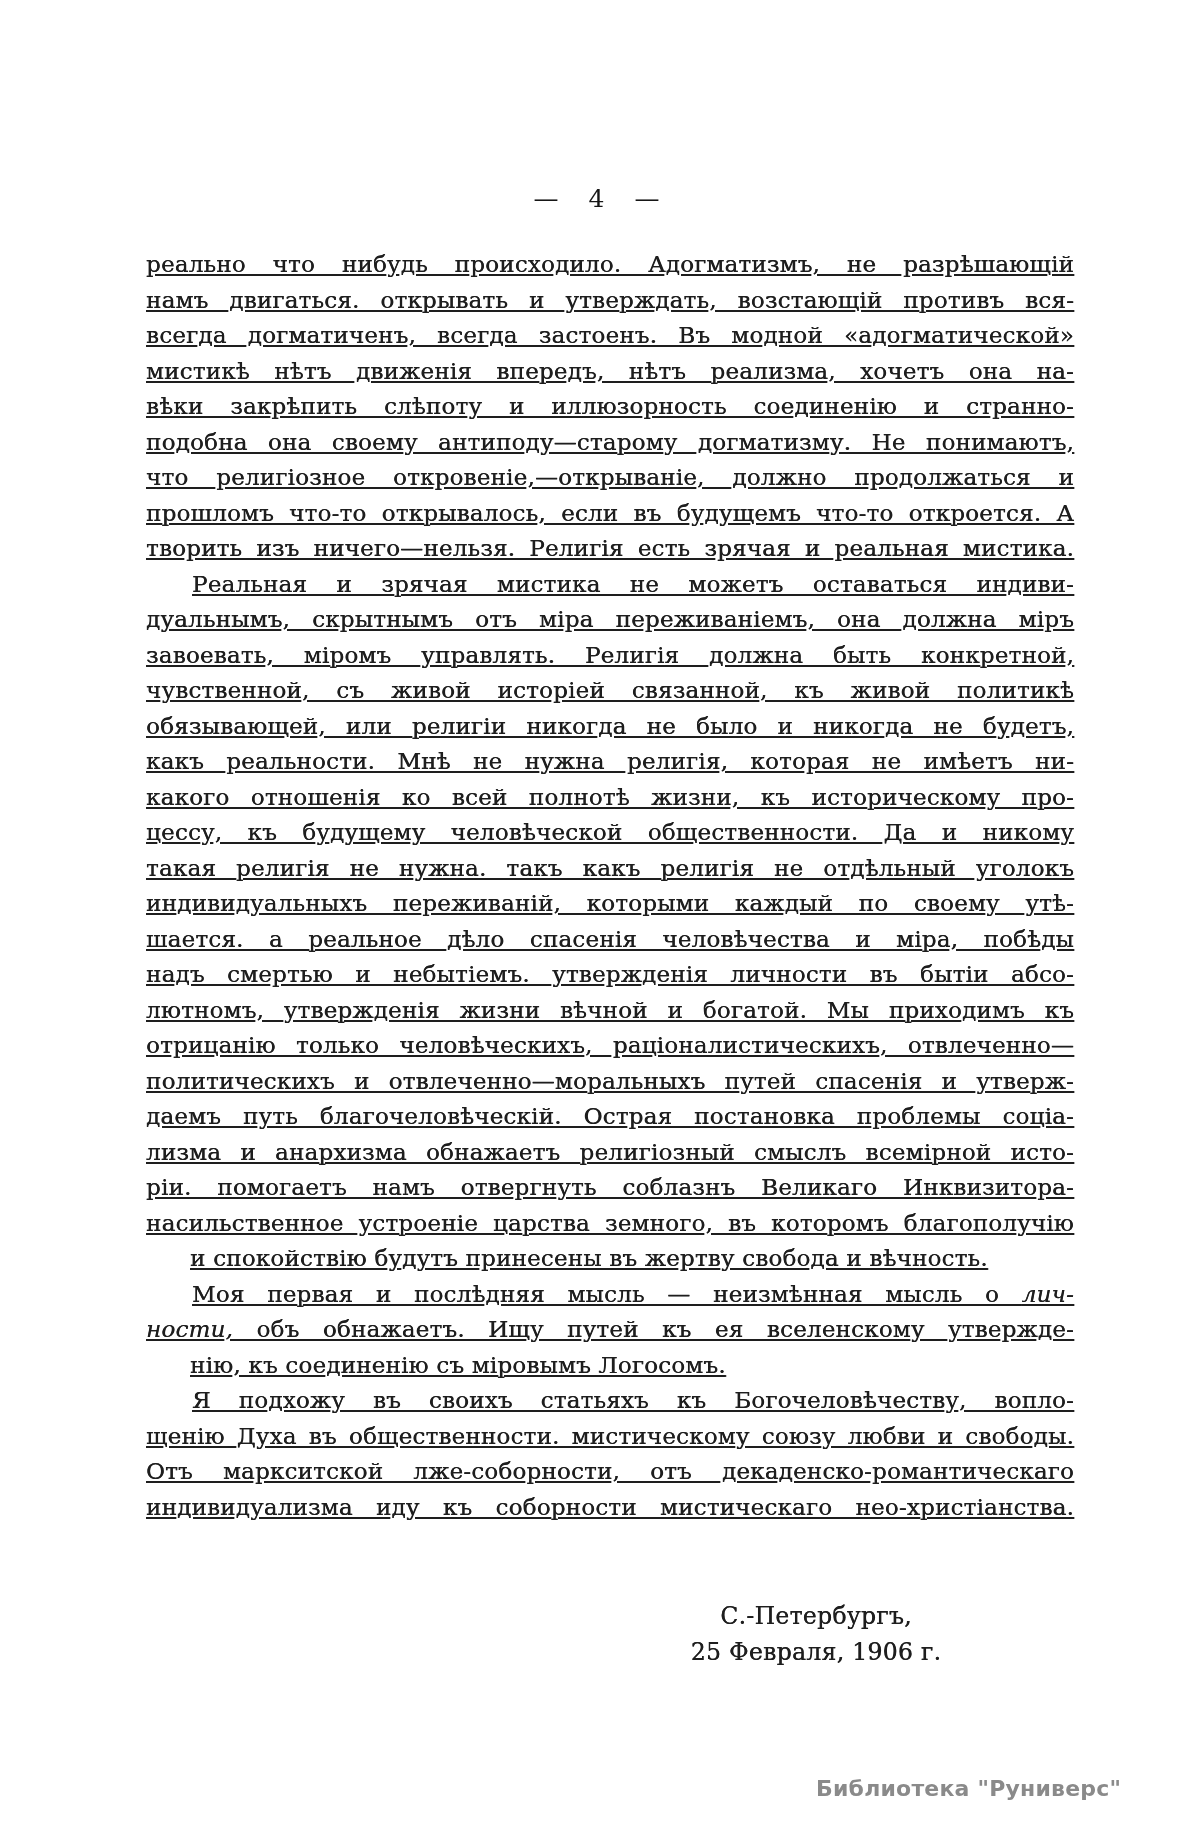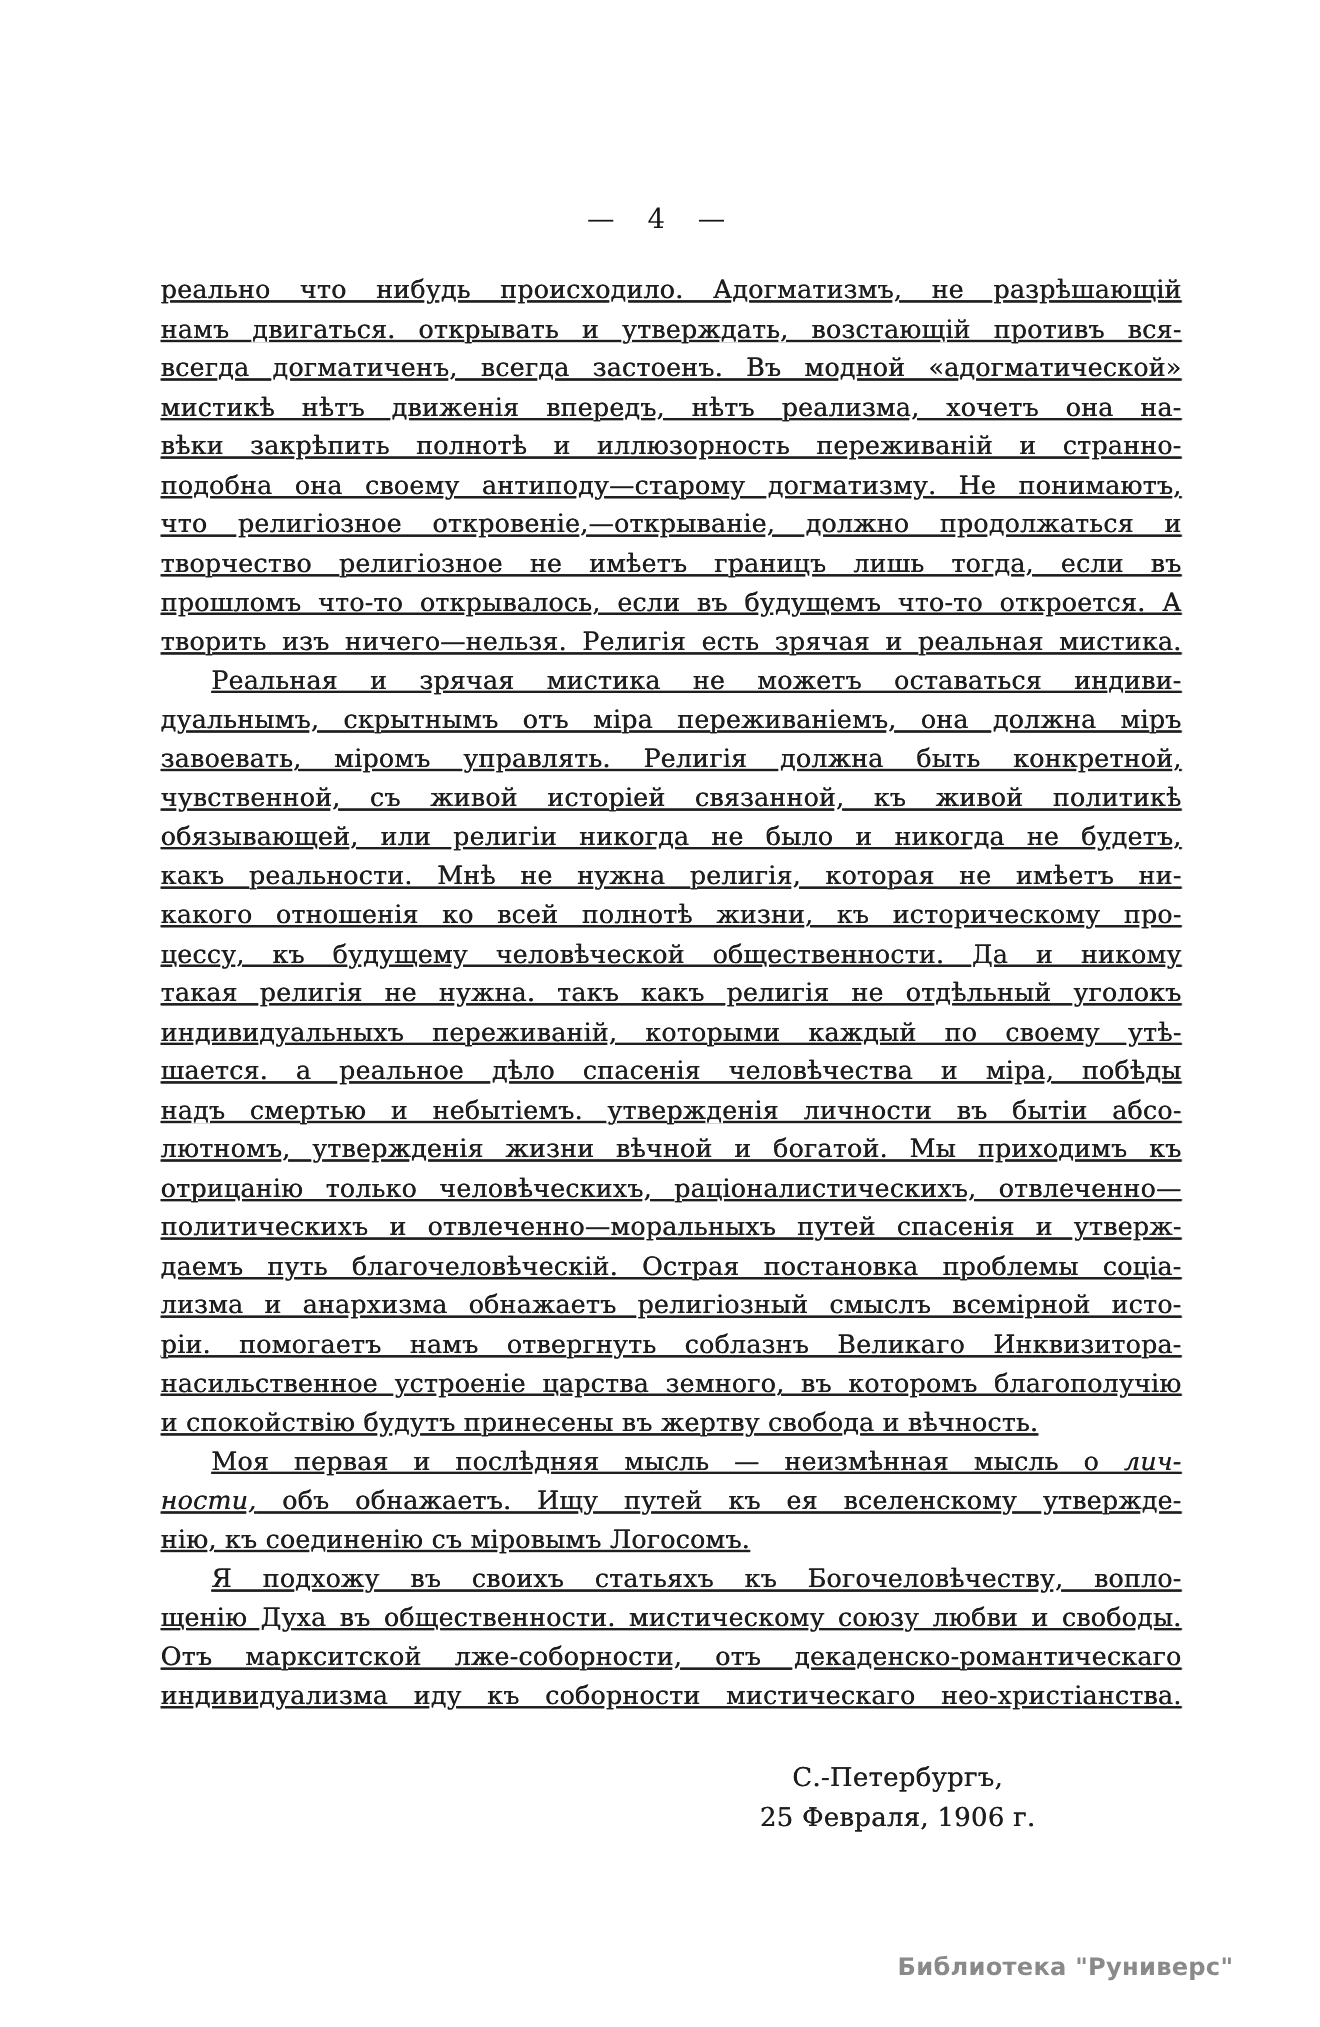--- a/index.html
+++ b/index.html
@@ -34,21 +34,21 @@
     text-shadow: 0.35px 0 currentColor;
   }
   .paragraph { margin: 0; text-decoration: underline; }
   .line {
     text-align: justify;
     text-align-last: justify;
     height: 35.5px;
     overflow: visible;
   }
   .line.indent { text-indent: 46px; }
-  .line.last { text-align-last: left; }
+  .line.last { text-align-last: left; margin-left: 44px; }
   .line i { font-style: italic; }
   .signature {
     position: absolute;
     left: 640px;
     top: 1598px;
     width: 352px;
     text-align: center;
     font-size: 23.5px;
     line-height: 36px;
     letter-spacing: 0.3px;
@@ -69,24 +69,23 @@
 <body>
 
 <div class="page-number">— 4 —</div>
 
 <div class="text-block">
     <div class="paragraph">
       <div class="line">реально что нибудь происходило. Адогматизмъ, не разрѣшающій</div>
       <div class="line">намъ двигаться. открывать и утверждать, возстающій противъ вся-</div>
       <div class="line">всегда догматиченъ, всегда застоенъ. Въ модной «адогматической»</div>
       <div class="line">мистикѣ нѣтъ движенія впередъ, нѣтъ реализма, хочетъ она на-</div>
-      <div class="line">вѣки закрѣпить полнотѣ и иллюзорность переживаній и странно-</div>
+      <div class="line">вѣки закрѣпить слѣпоту и иллюзорность соединенію и странно-</div>
       <div class="line">подобна она своему антиподу—старому догматизму. Не понимаютъ,</div>
       <div class="line">что религіозное откровеніе,—открываніе, должно продолжаться и</div>
-      <div class="line">творчество религіозное не имѣетъ границъ лишь тогда, если въ</div>
       <div class="line">прошломъ что-то открывалось, если въ будущемъ что-то откроется. А</div>
       <div class="line">творить изъ ничего—нельзя. Религія есть зрячая и реальная мистика.</div>
     </div>
     <div class="paragraph">
       <div class="line indent">Реальная и зрячая мистика не можетъ оставаться индиви-</div>
       <div class="line">дуальнымъ, скрытнымъ отъ міра переживаніемъ, она должна міръ</div>
       <div class="line">завоевать, міромъ управлять. Религія должна быть конкретной,</div>
       <div class="line">чувственной, съ живой исторіей связанной, къ живой политикѣ</div>
       <div class="line">обязывающей, или религіи никогда не было и никогда не будетъ,</div>
       <div class="line">какъ реальности. Мнѣ не нужна религія, которая не имѣетъ ни-</div>

